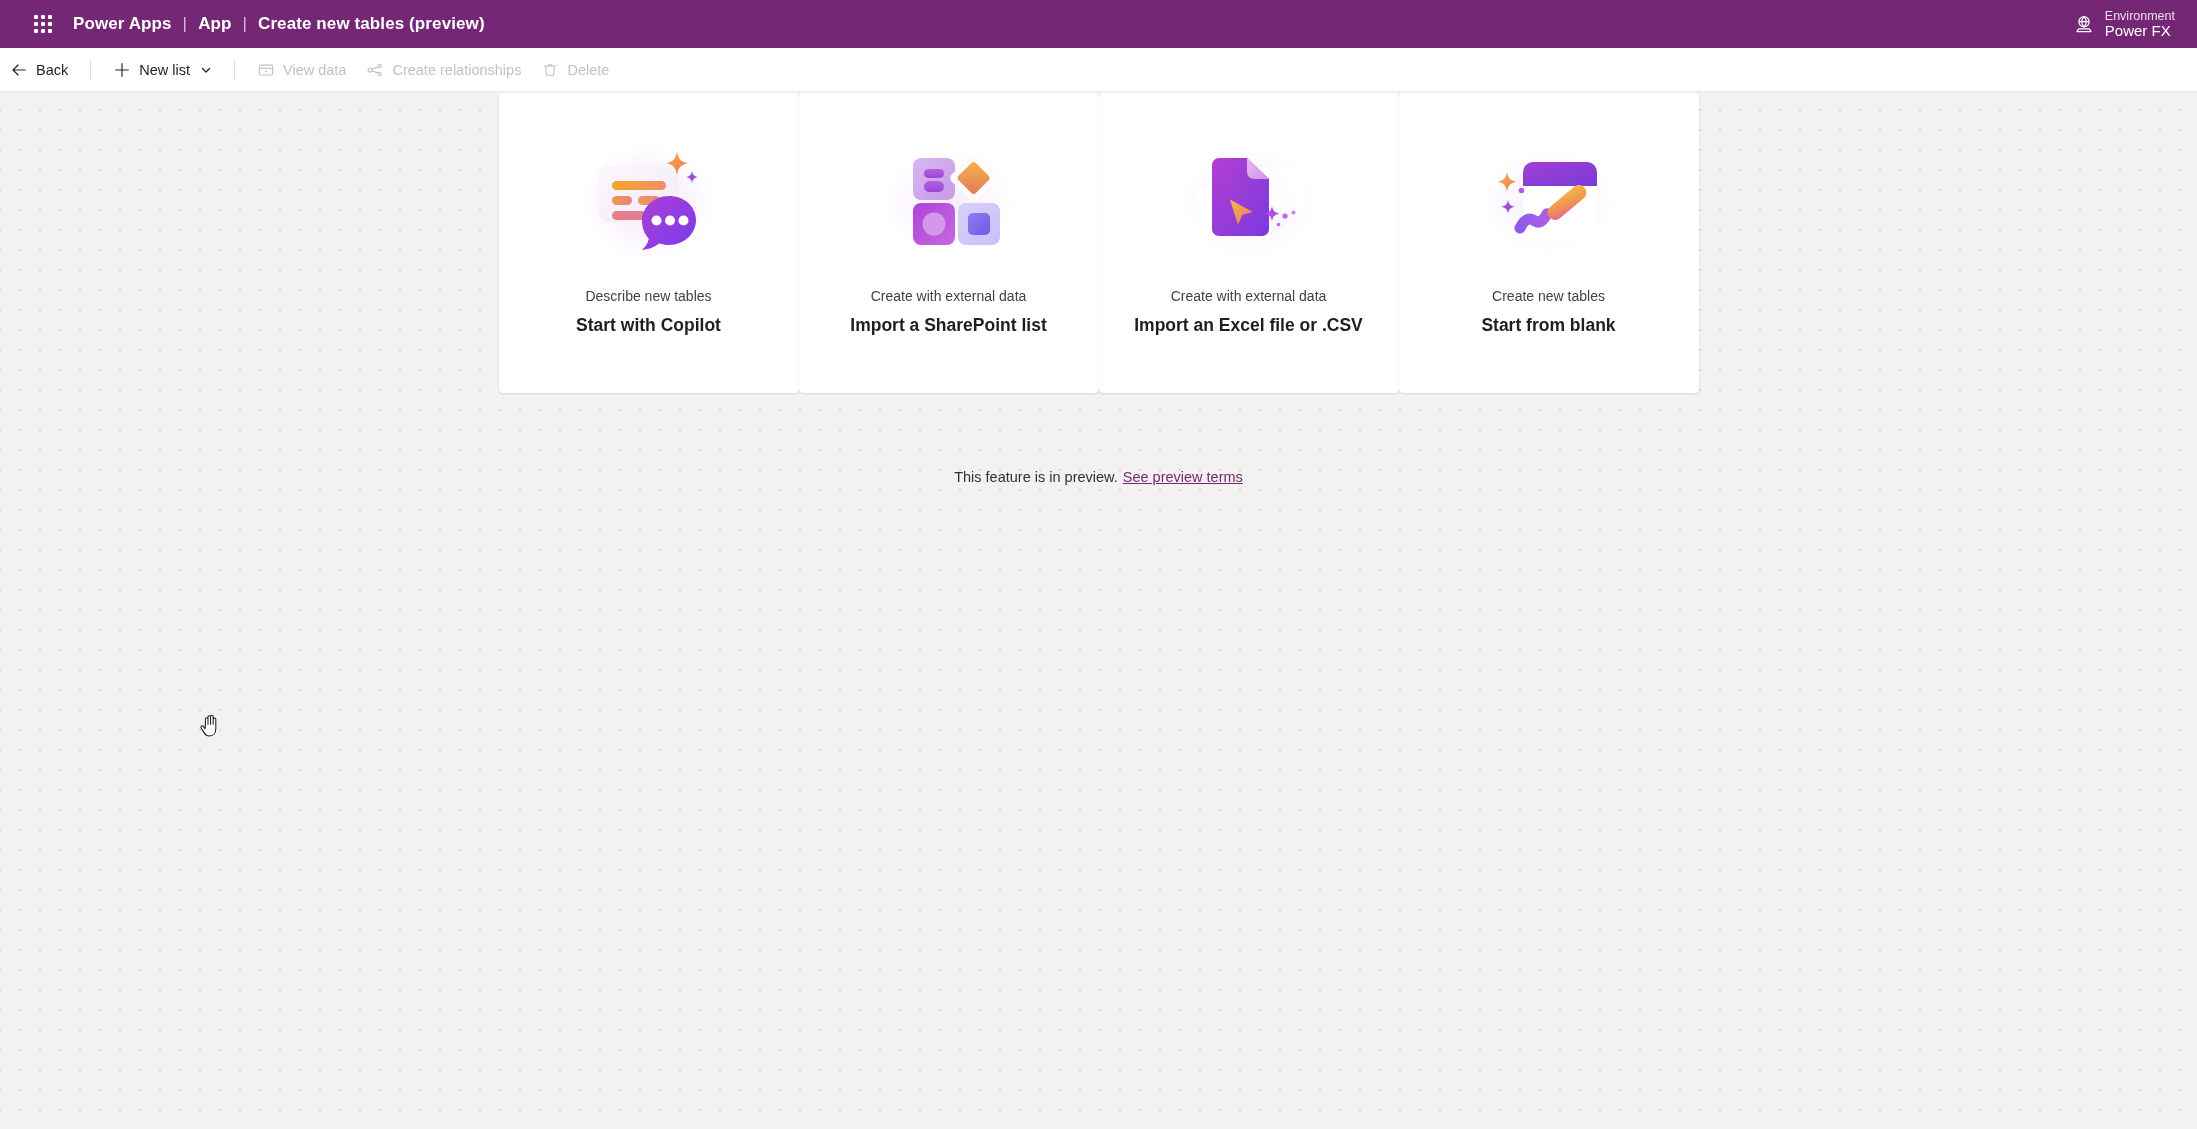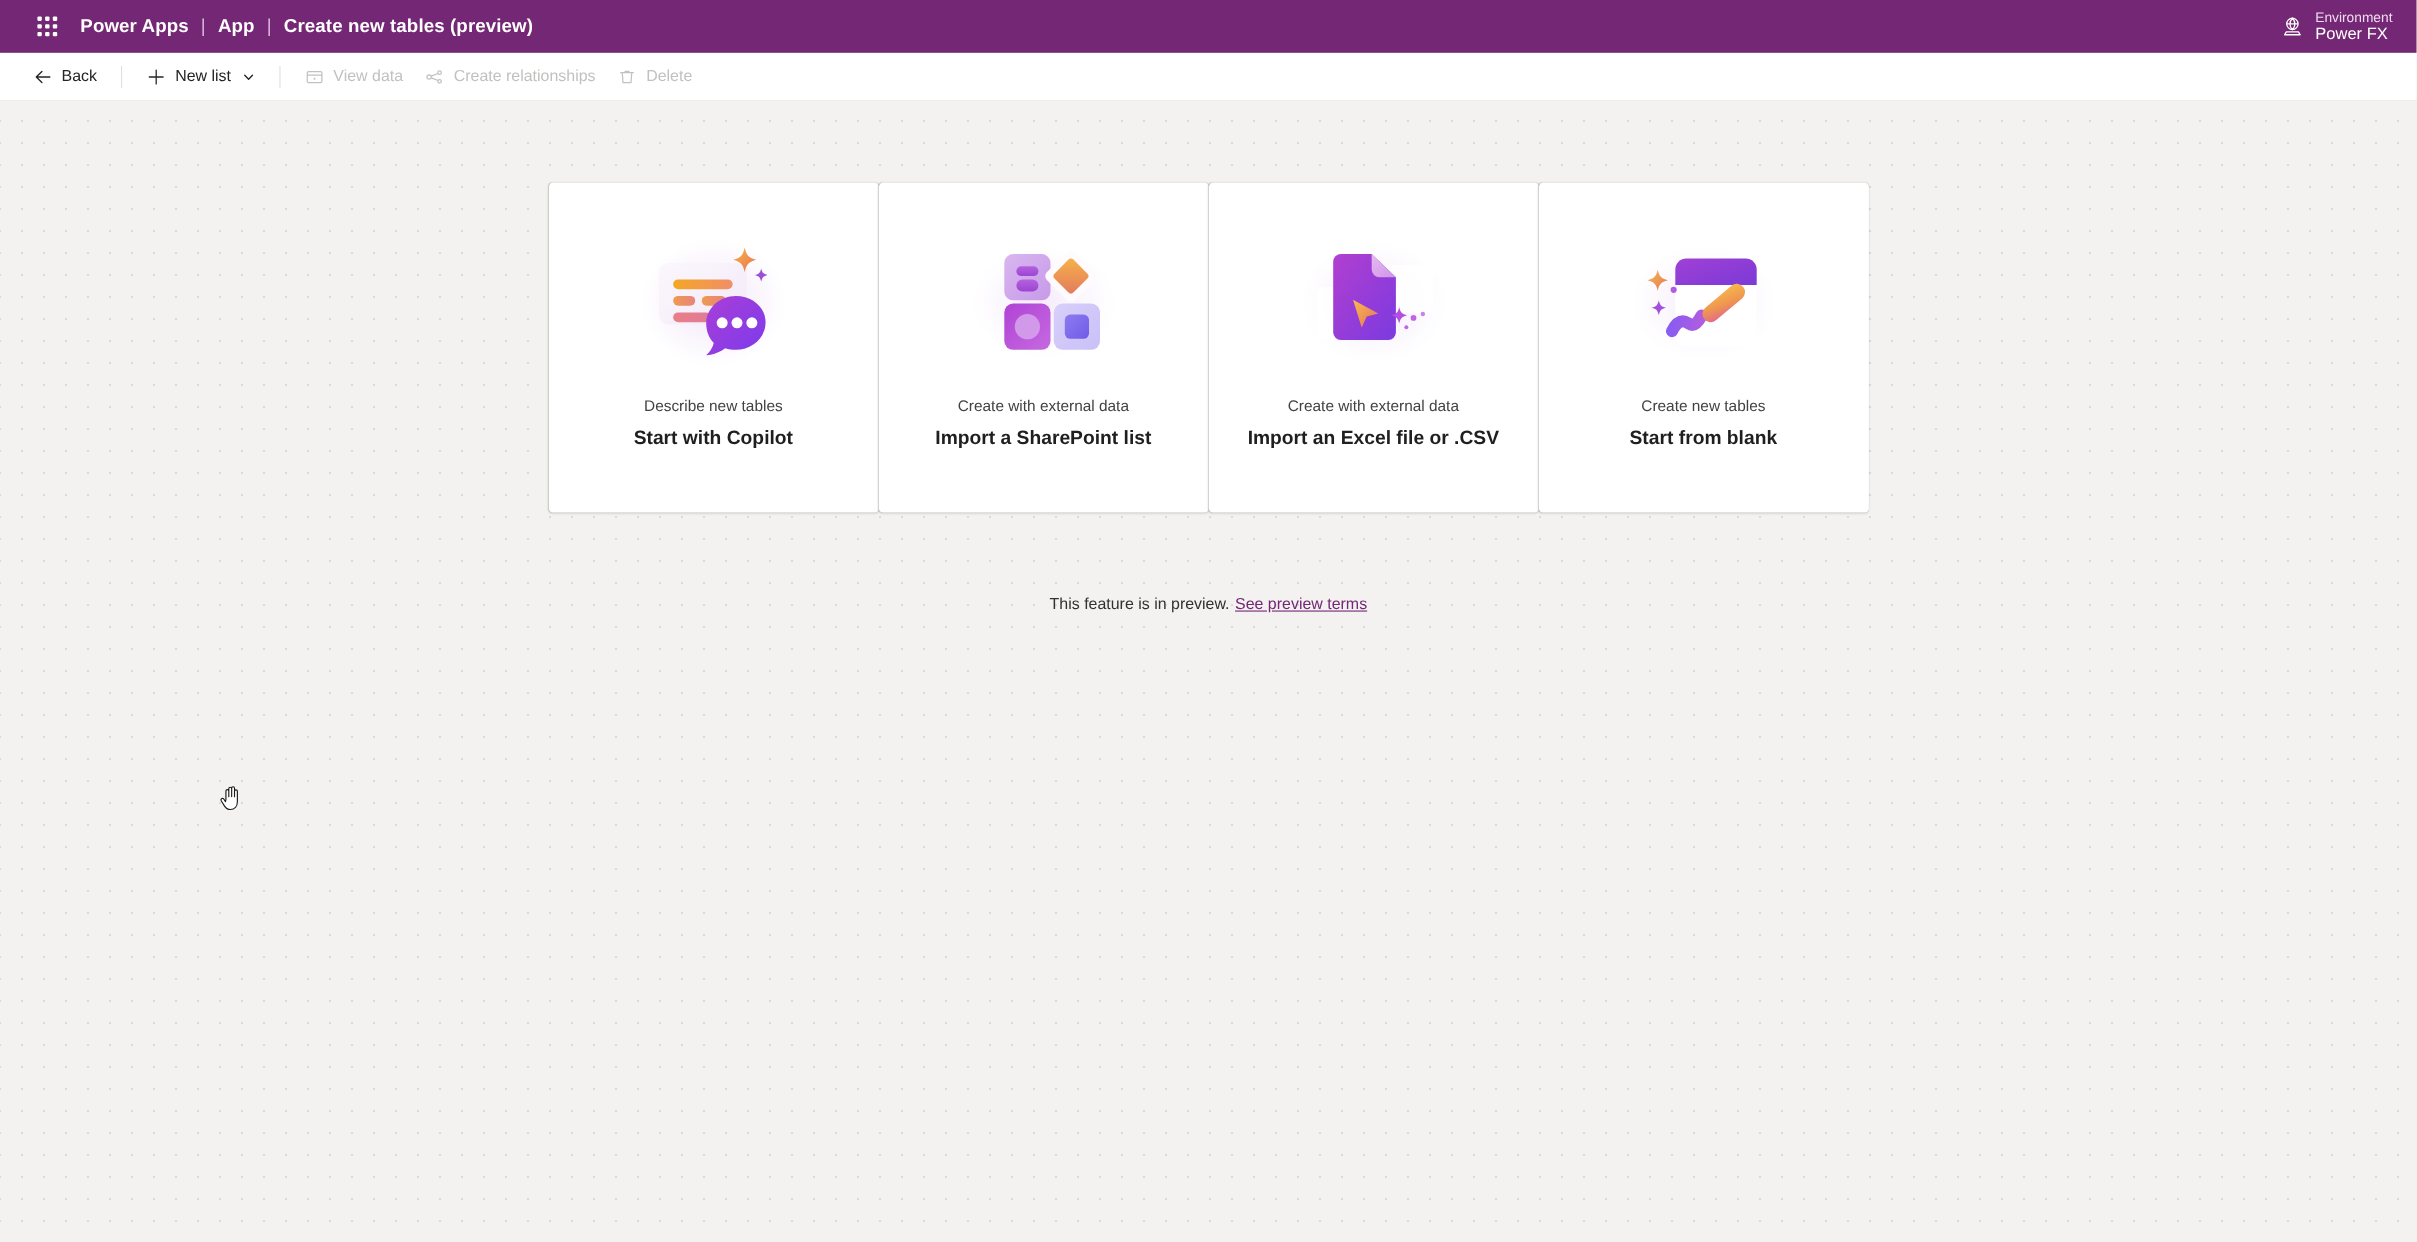--- a/index.html
+++ b/index.html
@@ -74,21 +74,21 @@
   .env-text { line-height: 1.12; }
   .env-label { font-size: 12.5px; color: #f0dcf0; display: block; }
   .env-value { font-size: 15px; color: #ffffff; font-weight: 400; display: block; }
 
   
   .cmdbar {
     height: 44px;
     background: #ffffff;
     display: flex;
     align-items: center;
-    padding-left: 20px;
+    padding-left: 0;
     border-bottom: 1px solid #edebe9;
     position: relative;
     z-index: 20;
   }
   .cmd {
     display: flex;
     align-items: center;
     gap: 8px;
     height: 32px;
     padding: 0 10px;
@@ -148,21 +148,20 @@
   .page-heading {
     margin-top: 333px;
     font-size: 27px;
     font-weight: 600;
     color: #242424;
     letter-spacing: -.1px;
     line-height: 1;
   }
 
   .card-row {
-    margin-top: 73px;
     display: flex;
   }
 
   .opt-card {
     width: 300px;
     height: 300px;
     background: #ffffff;
     border-radius: 4px;
     box-shadow: 0 1px 2px rgba(0,0,0,.10), 0 0 1px rgba(0,0,0,.12);
     display: flex;

